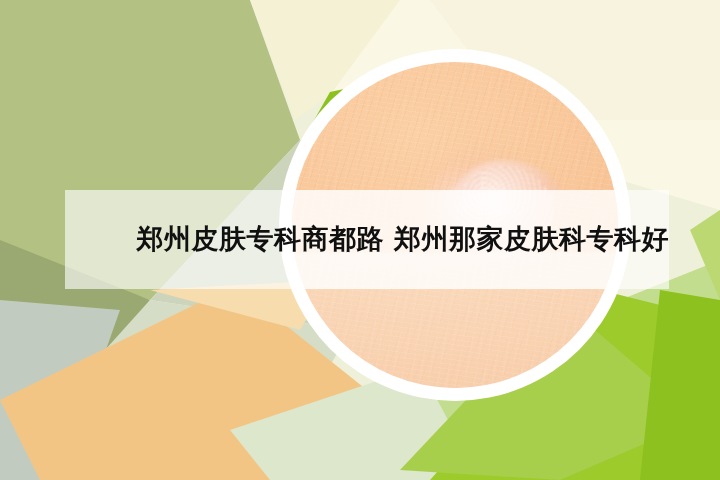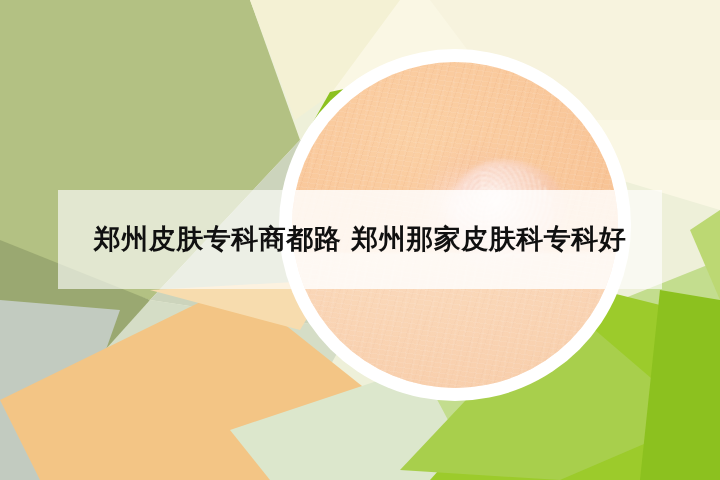--- a/index.html
+++ b/index.html
@@ -72,21 +72,22 @@
     background:rgba(255,255,255,0.55);
   }
 
   
   #title-band {
     position:absolute;
     z-index:4;
     background:rgba(255,255,255,0.62);
     display:flex;
     align-items:center;
-    justify-content:center;
+    justify-content:flex-end;
+    margin-left:7px;
   }
   #title-text {
     font-family:"DejaVu Sans", "Liberation Sans", sans-serif;
     font-weight:bold;
     font-size:27px;
     line-height:1.2;
     color:#101010;
     letter-spacing:0.5px;
     white-space:nowrap;
     text-align:center;

